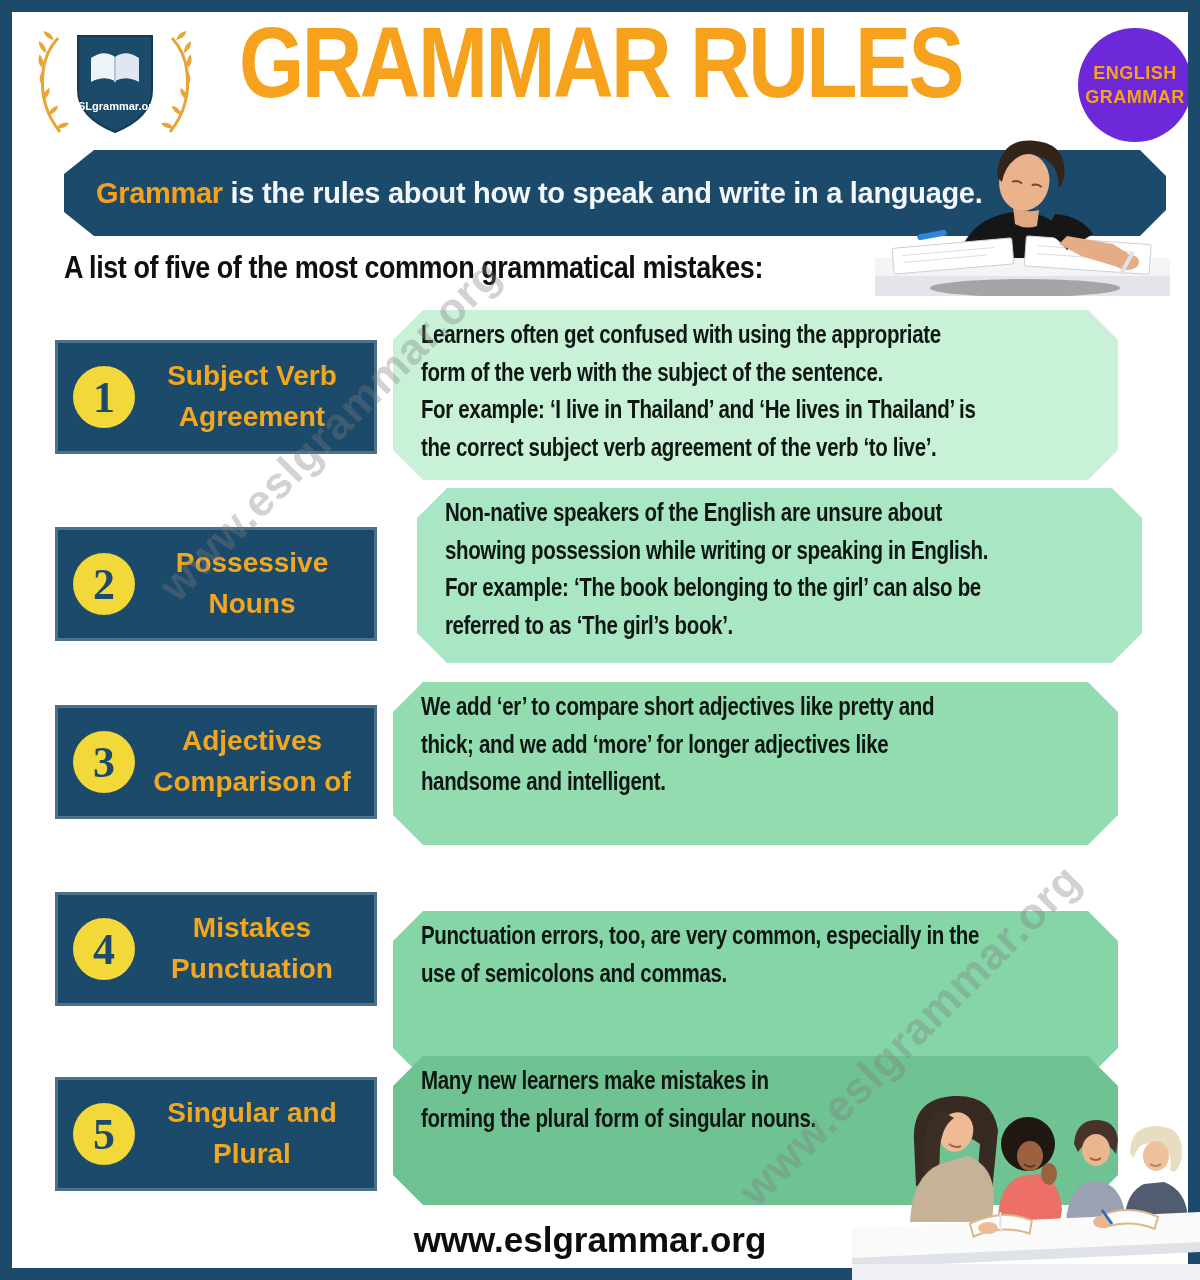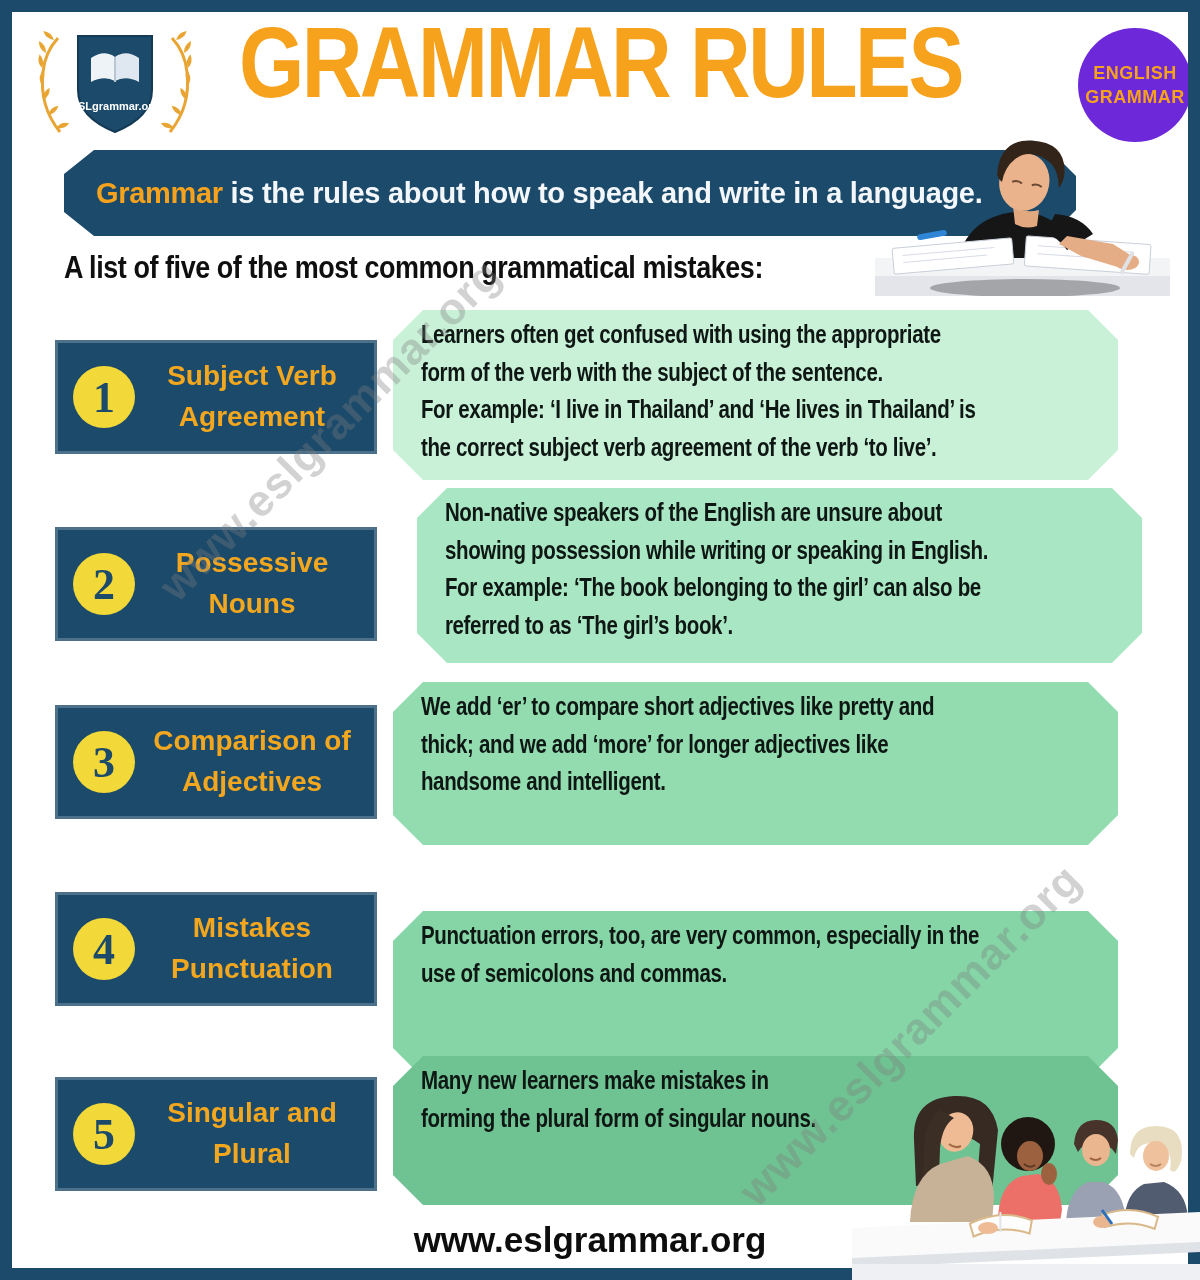--- a/index.html
+++ b/index.html
@@ -22,21 +22,21 @@
     transform:scaleX(0.84); white-space:nowrap;
   }
   .badge {
     position:absolute; left:1078px; top:28px; width:114px; height:114px;
     background:#6d28d9; border-radius:50%; z-index:2;
     display:flex; flex-direction:column; align-items:center; justify-content:center;
     color:#f6a21d; font-weight:bold; font-size:18px; line-height:1.35; letter-spacing:0.5px;
   }
   
   .banner {
-    position:absolute; left:64px; top:150px; width:1012px; height:86px; background:#1b4a6b; z-index:2;
+    position:absolute; left:64px; top:150px; width:1102px; height:86px; background:#1b4a6b; z-index:2;
     display:flex; align-items:center; padding-left:32px;
     clip-path:polygon(30px 0, calc(100% - 26px) 0, 100% 26px, 100% calc(100% - 26px),
                       calc(100% - 26px) 100%, 30px 100%, 0 calc(100% - 24px), 0 24px);
   }
   .banner-text { font-size:29px; font-weight:bold; color:#f4f7fa; letter-spacing:-0.3px; }
   .banner-text .hl { color:#f6a21d; }
   .man-photo { position:absolute; left:875px; top:118px; width:295px; height:178px; z-index:3; }
   
   .intro {
     position:absolute; left:64px; top:250px; z-index:2;
@@ -194,22 +194,22 @@
   <div class="content-box" style="top: 488px; height: 175px; background-color: rgb(169, 231, 196); margin-left: 24px;">
     <div class="content-text">Non-native speakers of the English are unsure about showing possession while writing or speaking in English.
 For example: ‘The book belonging to the girl’ can also be referred to as ‘The girl’s book’.</div>
   </div>
 
   <div class="label-box" style="top:705px;">
     <div class="num-circle">
         <span>3</span>
       </div>
     <div class="label-text">
-      <div>Comparison of</div>
-        <div>Adjectives</div>
+      <div>Adjectives</div>
+        <div>Comparison of</div>
     </div>
   </div>
   <div class="content-box" style="top: 682px; height: 163px; background-color: rgb(146, 220, 176); border-radius: 18px;">
     <div class="content-text">We add ‘er’ to compare short adjectives like pretty and thick; and we add ‘more’ for longer adjectives like handsome and intelligent.</div>
   </div>
 
   <div class="label-box" style="top:892px;">
     <div class="num-circle">
         <span>4</span>
       </div>

